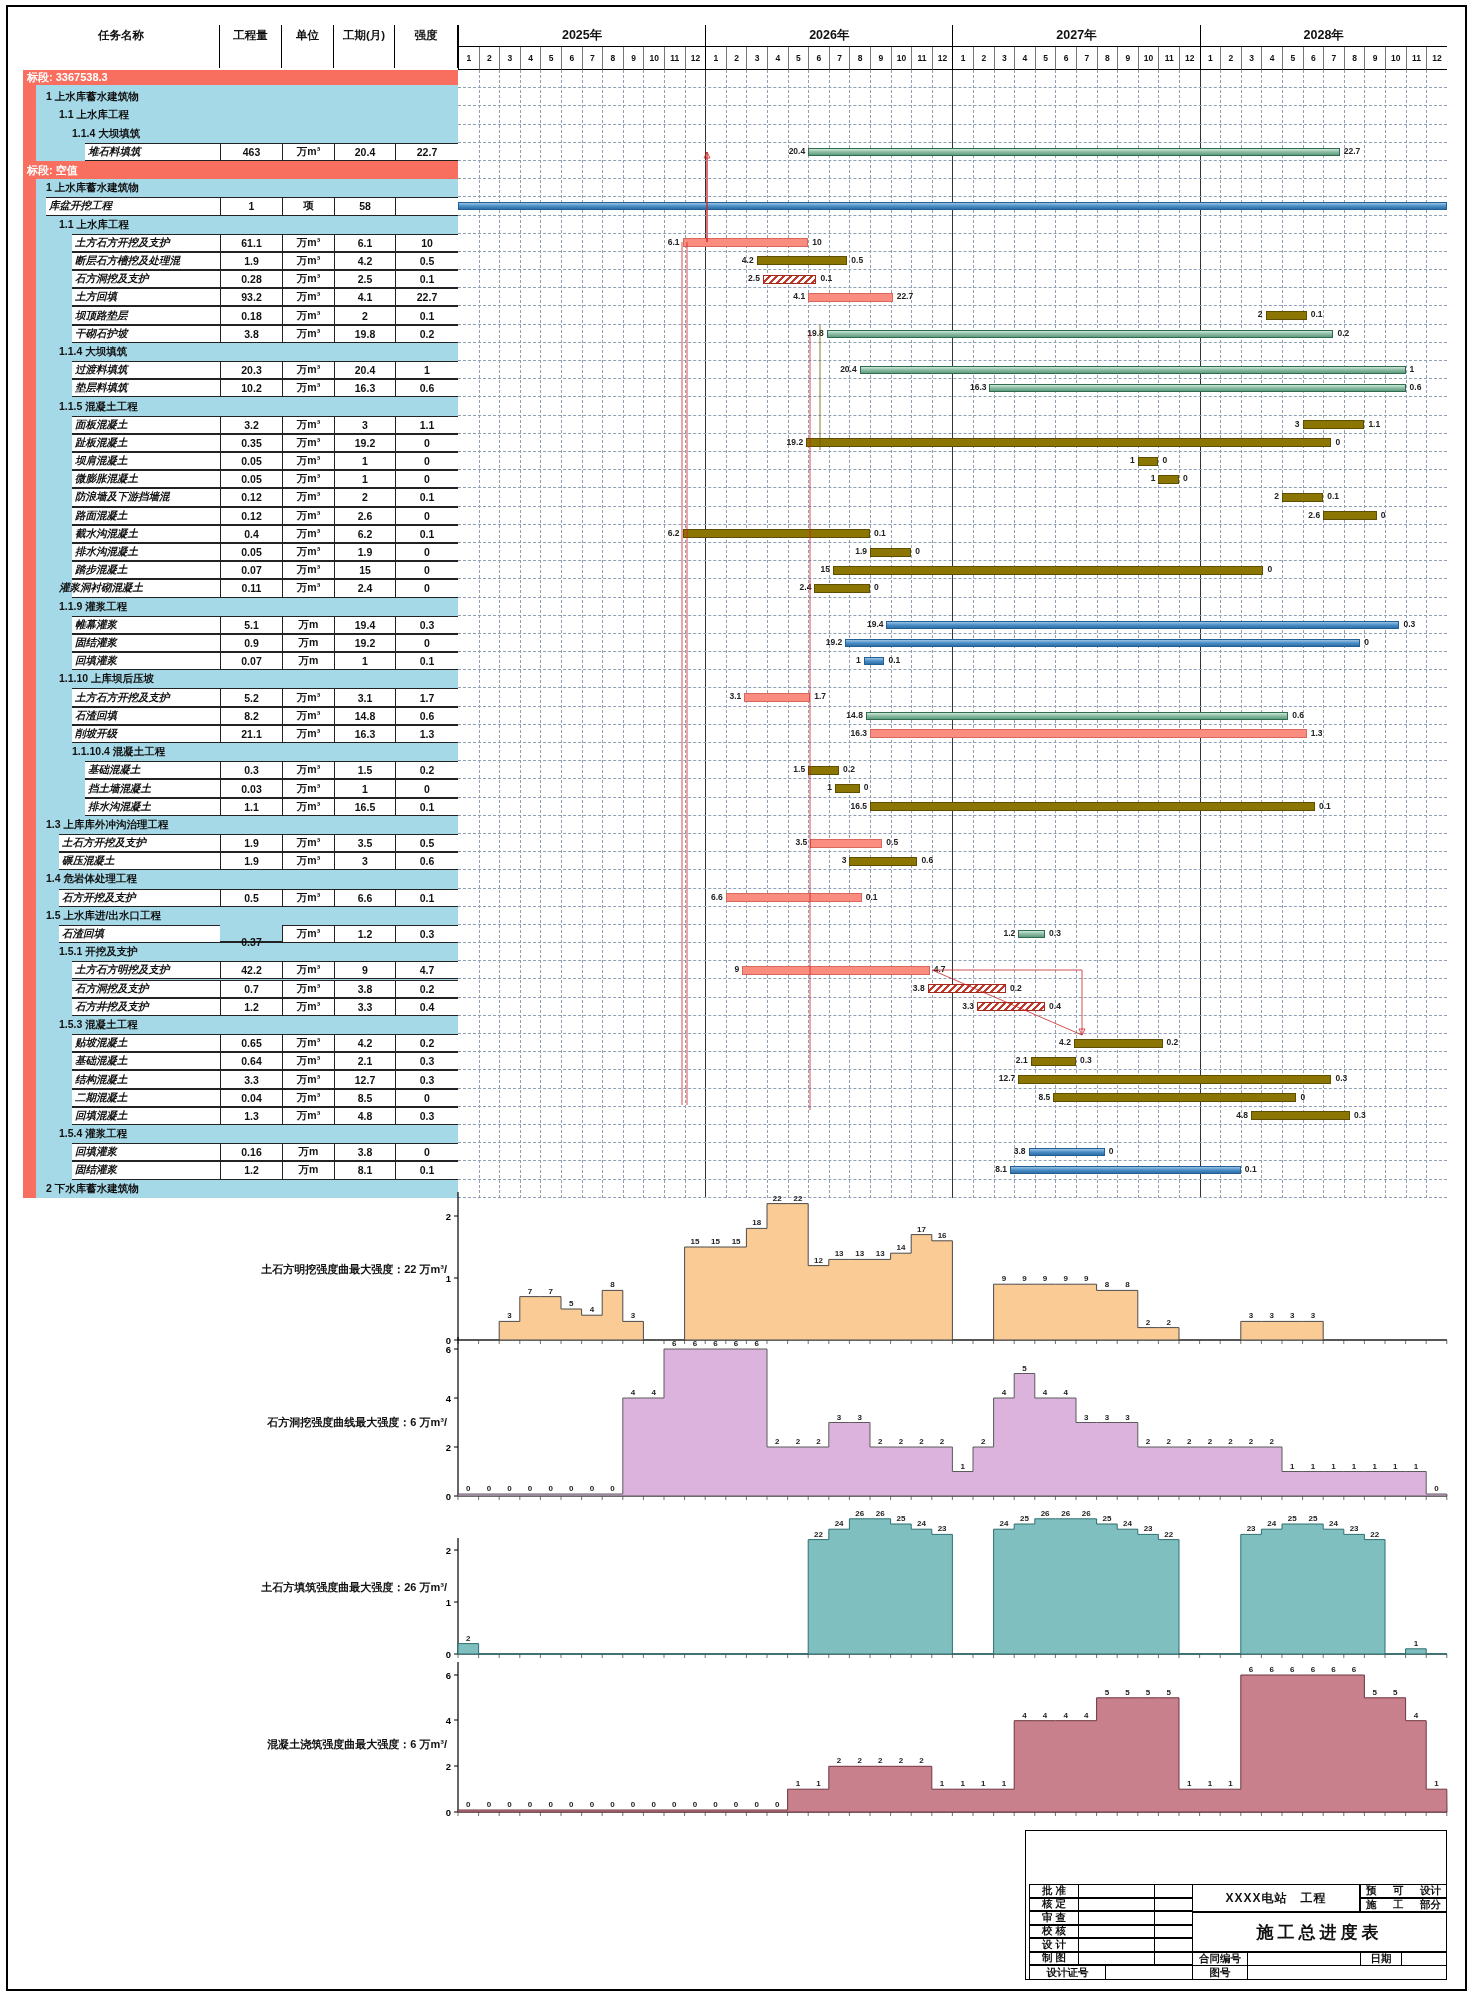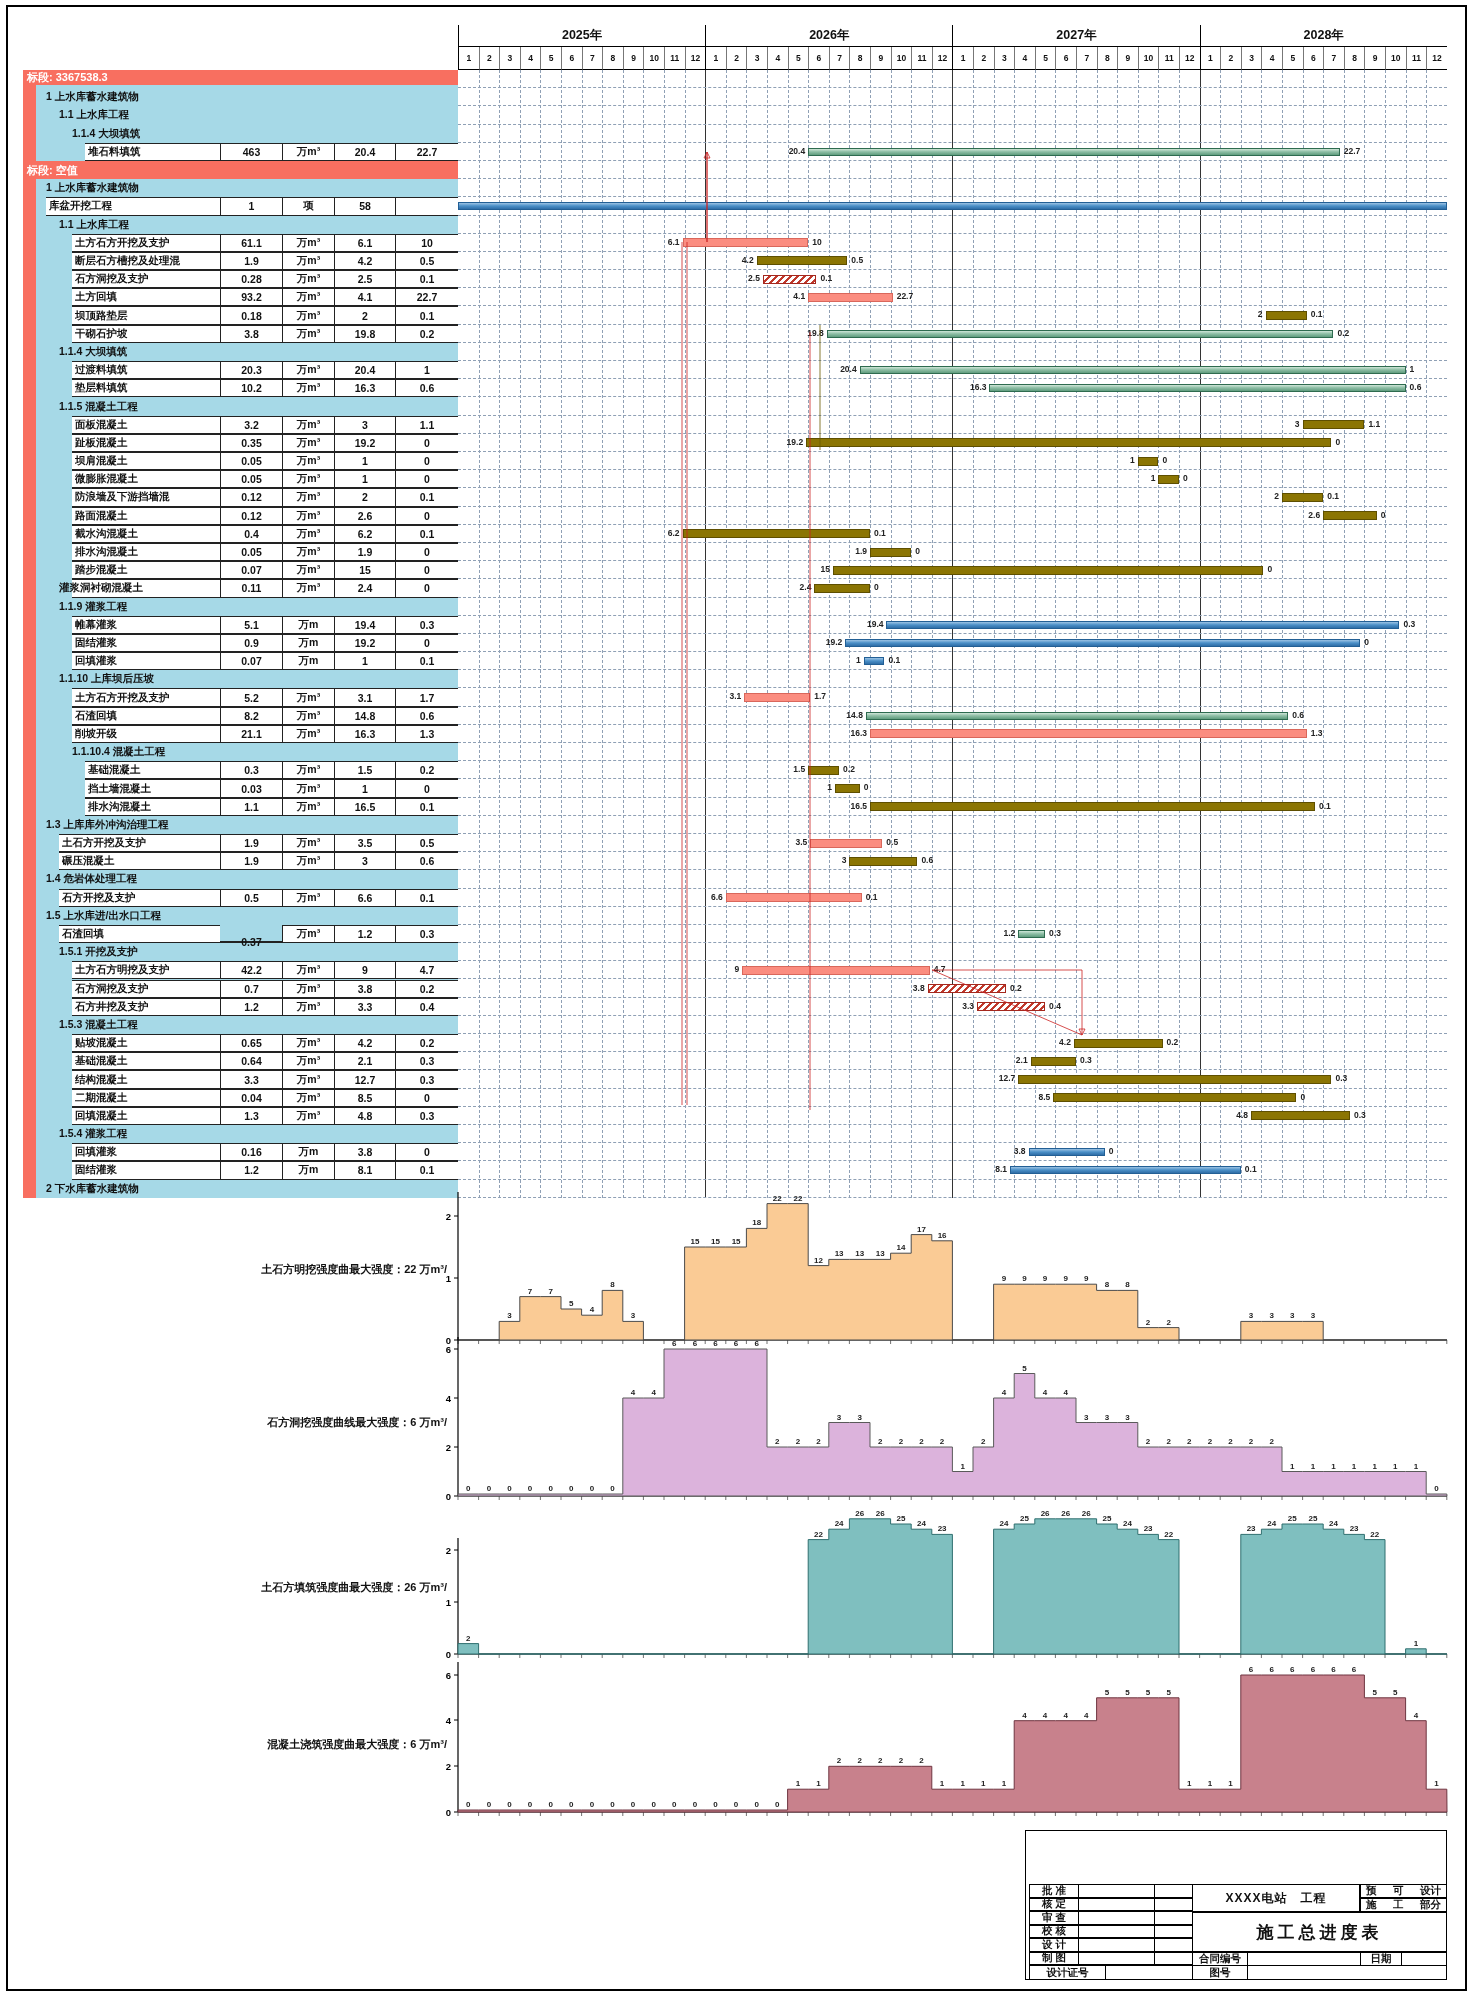--- a/index.html
+++ b/index.html
@@ -8,21 +8,21 @@
   .abs{position:absolute;}
   #frame{left:6px;top:5px;width:1457px;height:1982px;border:2px solid #000;}
   #thead{left:23px;top:25px;width:435px;height:45px;border-right:1px solid #000;border-bottom:1px solid #000;background:#fff;}
   .hcell{position:absolute;top:0;height:43px;display:flex;align-items:flex-start;justify-content:center;
          font-size:11.5px;font-weight:700;padding-top:3px;box-sizing:border-box;border-right:1px solid #000;}
   #tbody{left:23px;top:70px;width:435px;height:1128px;
          background:linear-gradient(to right,#F86F60 0 13px,#A6D9E7 13px 100%);border-right:1px solid #000;}
   .trow{position:absolute;left:0;width:435px;overflow:visible;}
   .trow .stripe{position:absolute;top:0;bottom:0;background:#fff;border-top:1px solid #222;border-bottom:1px solid #222;}
   .trow .nm{position:absolute;top:0;bottom:0;font-size:10.5px;font-weight:600;white-space:nowrap;
-            display:flex;align-items:center;overflow:hidden;}
+            display:flex;align-items:center;overflow:hidden;font-style:italic;}
   .vcell{position:absolute;top:0;bottom:0;font-size:10.5px;font-weight:600;display:flex;align-items:center;justify-content:center;
          border-left:1px solid #222;box-sizing:border-box;background:#fff;}
   .secred{position:absolute;left:0;width:435px;background:#F86F60;color:#fff;font-weight:700;font-size:11px;
           display:flex;align-items:center;padding-left:4px;box-sizing:border-box;}
   .secblue{position:absolute;font-size:10.5px;font-weight:700;display:flex;align-items:center;white-space:nowrap;}
   
   #ghead-years{left:458px;top:25px;width:989px;height:22px;}
   .ycell{position:absolute;top:0;height:22px;border-left:1px solid #000;border-bottom:1px solid #000;box-sizing:border-box;
          display:flex;align-items:center;justify-content:center;font-size:12.5px;font-weight:700;background:#fff;}
   #ghead-months{left:458px;top:47px;width:989px;height:23px;}
@@ -48,20 +48,27 @@
   .tb.title{font-size:17px;letter-spacing:4px;font-weight:700;}
   .tb.proj{font-size:12px;font-weight:700;letter-spacing:1px;}
   .tb.sp{justify-content:space-between;padding:0 5px;}
 </style>
 </head>
 <body>
 
 <div id="page">
   <div class="abs" id="frame"></div>
 
+  <div class="abs" id="thead">
+      <div class="hcell" style="left: 0px; width: 197px; border-right: 1px solid rgb(0, 0, 0);">任务名称</div>
+      <div class="hcell" style="left: 197px; width: 62px;">工程量</div>
+      <div class="hcell" style="left: 259px; width: 52px;">单位</div>
+      <div class="hcell" style="left: 311px; width: 61px;">工期(月)</div>
+      <div class="hcell" style="left: 372px; width: 63px;">强度</div>
+    </div>
 
   <div class="abs" id="tbody">
       <div class="secred" style="top: 0px; height: 15px;">标段: 3367538.3</div>
       <div class="secblue" style="top: 18.19px; height: 18.19px; left: 23px;">1  上水库蓄水建筑物</div>
       <div class="secblue" style="top: 36.38px; height: 18.19px; left: 36px;">1.1  上水库工程</div>
       <div class="secblue" style="top: 54.57px; height: 18.19px; left: 49px;">1.1.4  大坝填筑</div>
       <div class="trow" style="top: 72.76px; height: 18.19px;">
         <div class="stripe" style="left: 62px; width: 135px;"></div>
         <div class="nm" style="left: 65px; width: 132px;">堆石料填筑</div>
         <div class="vcell" style="left: 197px; width: 62px; border-top: 1px solid rgb(34, 34, 34); border-bottom: 1px solid rgb(34, 34, 34);">463</div>

